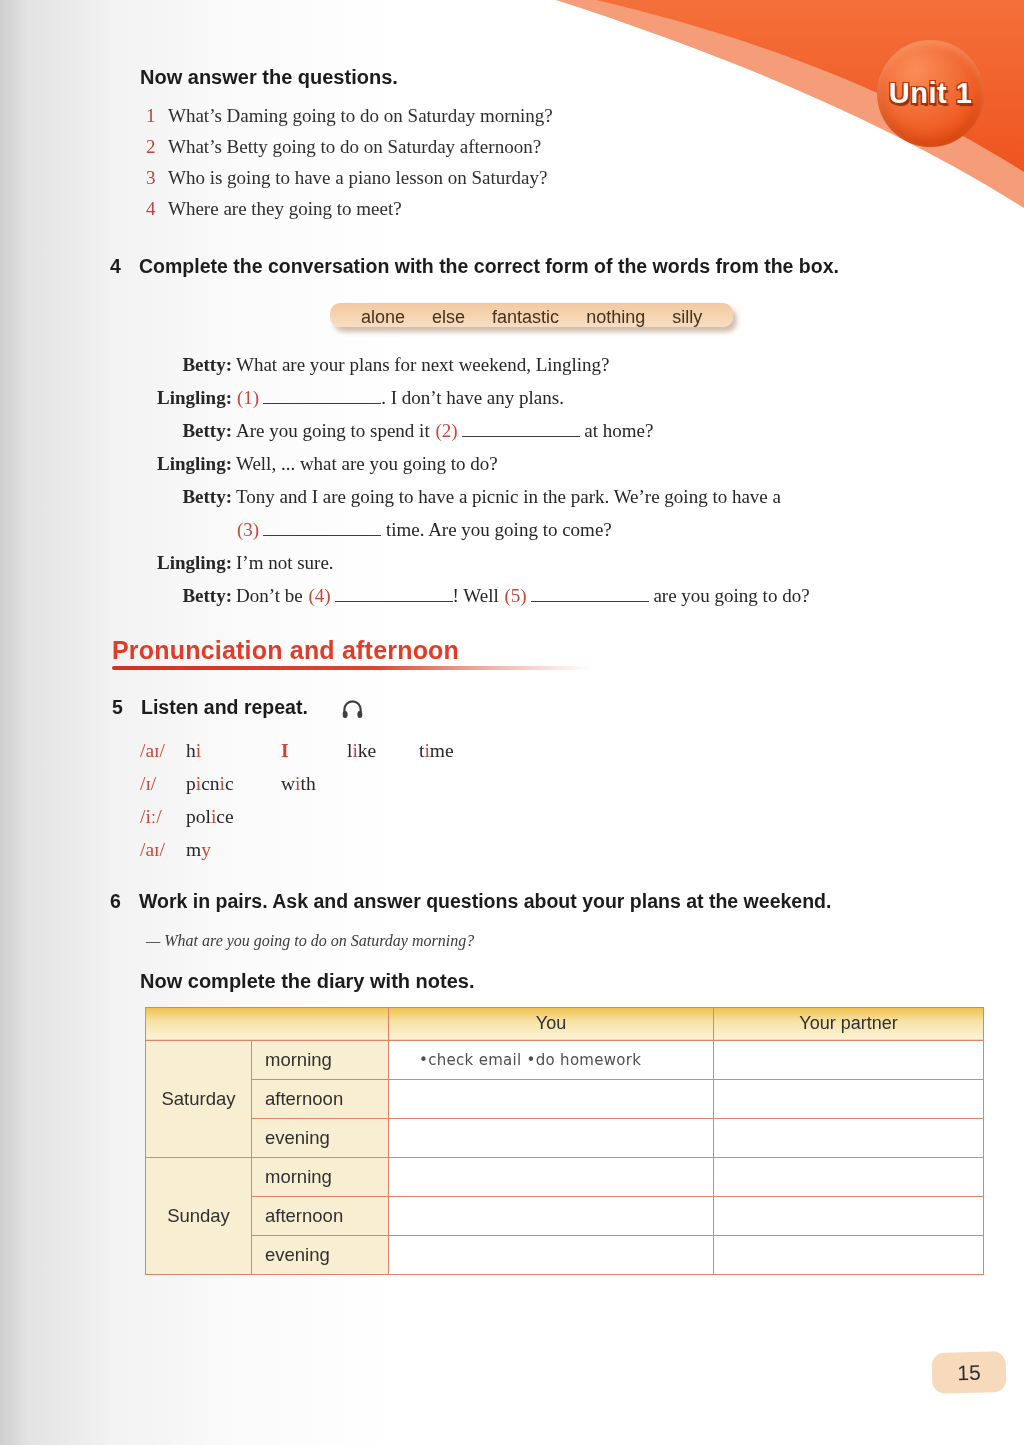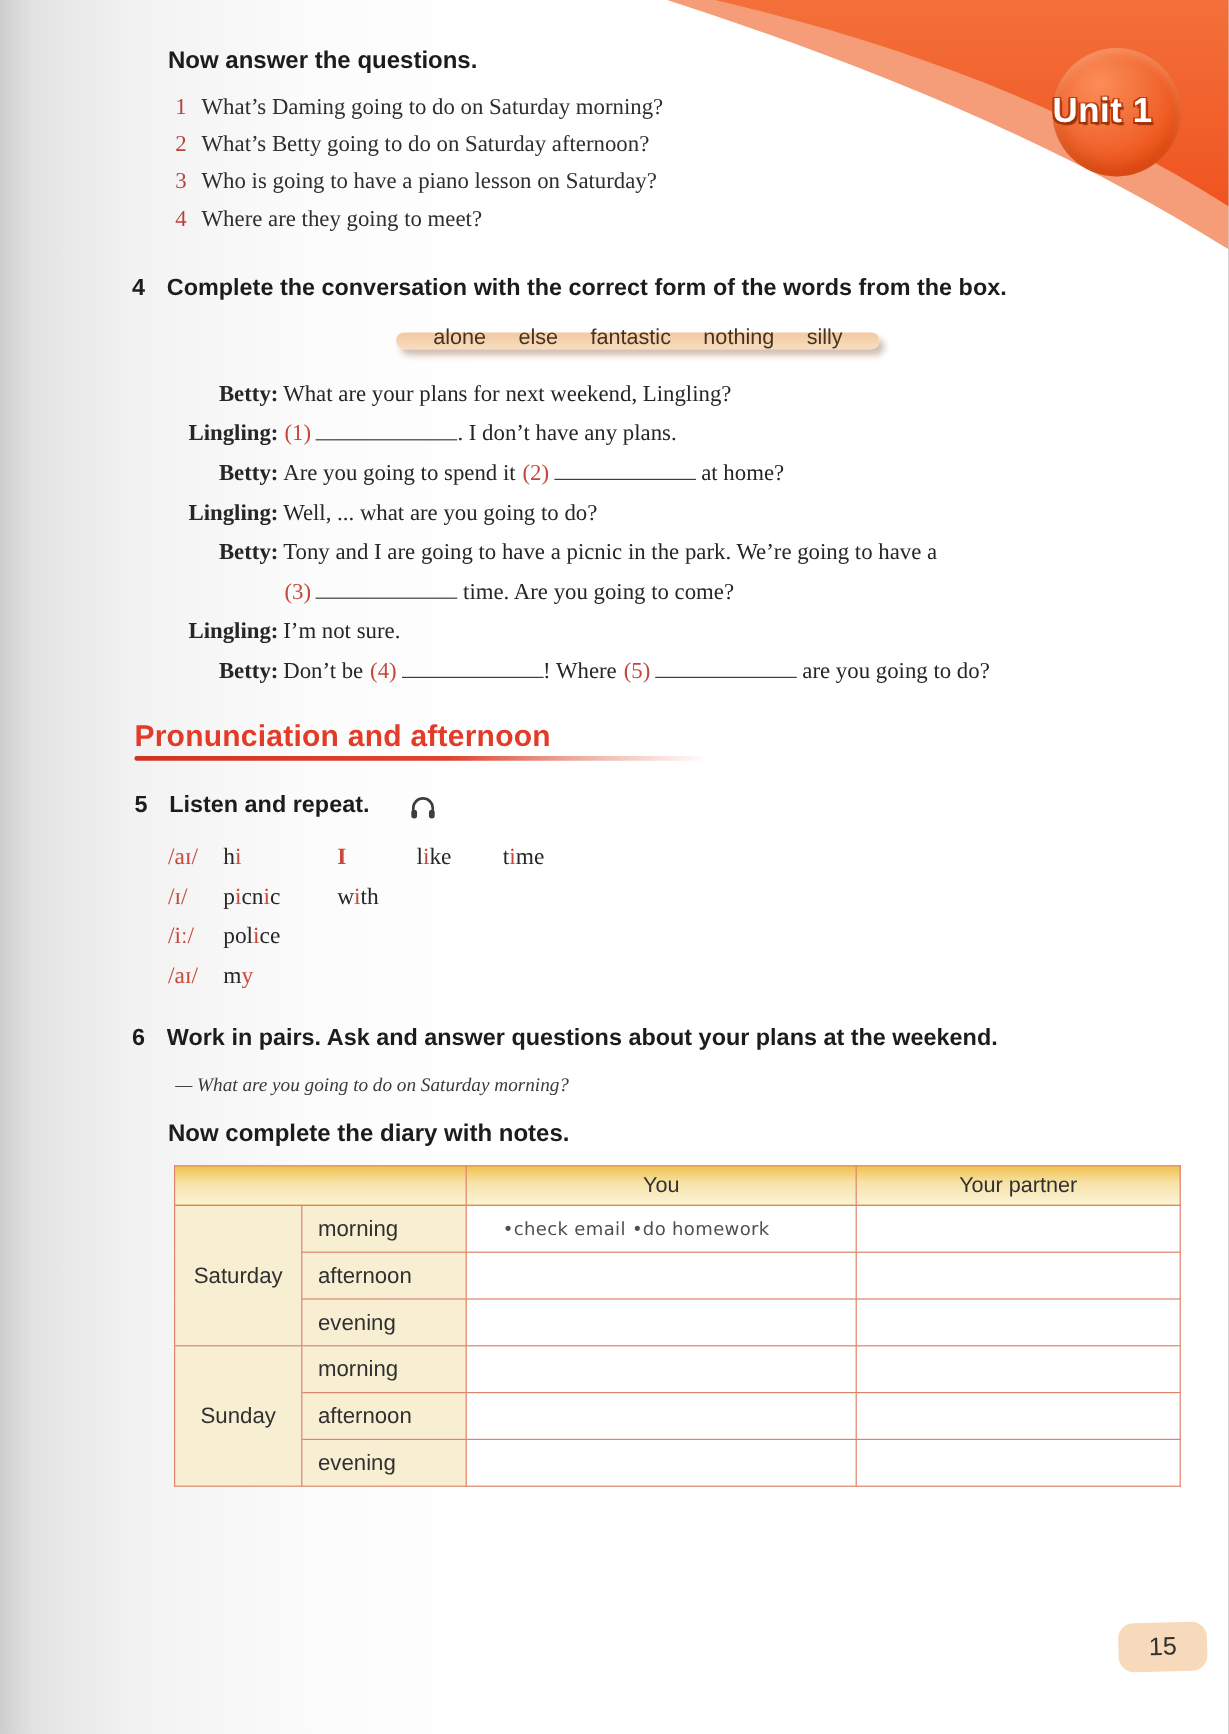--- a/index.html
+++ b/index.html
@@ -7,42 +7,42 @@
     position:relative;width:1024px;height:1445px;margin:0 auto;overflow:hidden;
     background:linear-gradient(90deg,#cecece 0px,#e3e3e3 28px,#f2f2f2 110px,#fbfbfb 250px,#ffffff 400px,#ffffff 100%);
     font-family:"Liberation Sans",sans-serif;color:#2e2e2e;
   }
   
   .swoosh{position:absolute;top:0;right:0;pointer-events:none;}
   .unit-badge{
     position:absolute;top:40px;left:877px;width:107px;height:107px;border-radius:50%;
     background:radial-gradient(circle at 36% 28%,#fb8d58 0%,#f4напр 0%,#f26a33 45%,#ee5317 75%,#dd470f 100%);
     background:radial-gradient(circle at 36% 28%,#fb8d58 0%,#f26a33 45%,#ee5317 75%,#dd470f 100%);
-    display:flex;align-items:center;justify-content:flex-start;
+    display:flex;align-items:center;justify-content:center;
     box-shadow:inset 0 -8px 14px rgba(160,45,5,.35), inset 0 4px 8px rgba(255,190,150,.5);
   }
   .unit-badge span{
     white-space:nowrap;color:#fff;font-weight:bold;font-size:29px;letter-spacing:.5px;
     text-shadow:-1.5px -1.5px 0 #bd3a0c,1.5px -1.5px 0 #bd3a0c,-1.5px 1.5px 0 #a53306,2px 2.5px 1px #96300a;
   }
   
   .h-sans{font-weight:bold;color:#1c1c1c;font-size:20px;}
-  .answer-heading{padding-top:40px;margin:0 0 0 140px;}
+  .answer-heading{padding-top:66px;margin:0 0 0 140px;}
   .ex-head{display:flex;gap:15px;font-weight:bold;font-size:19.5px;color:#1c1c1c;align-items:flex-start;}
   .ex-num{min-width:14px;}
   .ex4-head{margin:26px 0 0 110px;}
   .ex5-head{margin:26px 0 0 112px;}
   .ex6-head{margin:24px 0 0 110px;}
   
   .questions{margin:16px 0 0 146px;font-family:"Liberation Serif",serif;font-size:19px;}
   .q-line{display:flex;height:31px;align-items:baseline;}
   .q-num{color:#b5443f;width:22px;flex:none;}
   
   .word-box{
-    margin:25px 0 0 330px;display:inline-flex;gap:27px;padding:4px 31px 10px;border-radius:10px;
+    margin:25px 0 0 330px;display:inline-flex;gap:27px;padding:14px 31px 10px;border-radius:10px;
     background:linear-gradient(#f2c9a1,#f8ddc0);box-shadow:4px 5px 5px rgba(150,110,80,.45);
     font-size:18px;color:#45331f;
   }
   .word-box-wrap{line-height:0;}
   
   .dialogue{margin:21px 0 0 128px;font-family:"Liberation Serif",serif;font-size:19px;color:#262626;}
   .d-row{display:grid;grid-template-columns:104px 1fr;column-gap:4px;line-height:33px;}
   .d-speaker{font-weight:bold;text-align:right;white-space:nowrap;}
   .d-num{color:#c4473a;padding:0 4px 0 1px;}
   .d-blank{display:inline-block;width:118px;border-bottom:1.6px solid #3d3d3d;height:.85em;}
@@ -157,21 +157,21 @@
       <div class="d-row">
         <span class="d-speaker"></span>
         <span class="d-content"><span class="d-num">(3)</span><span class="d-blank"></span><span> time. Are you going to come?</span></span>
       </div>
       <div class="d-row">
         <span class="d-speaker">Lingling:</span>
         <span class="d-content"><span>I’m not sure.</span></span>
       </div>
       <div class="d-row">
         <span class="d-speaker">Betty:</span>
-        <span class="d-content"><span>Don’t be </span><span class="d-num">(4)</span><span class="d-blank"></span><span>! Where </span><span class="d-num">(5)</span><span class="d-blank"></span><span> are you going to do?</span></span>
+        <span class="d-content"><span>Don’t be </span><span class="d-num">(4)</span><span class="d-blank"></span><span>! Well </span><span class="d-num">(5)</span><span class="d-blank"></span><span> are you going to do?</span></span>
       </div>
     </div>
 
   <div class="pron-heading">Pronunciation and afternoon</div>
   <div class="pron-underline"></div>
 
   <div class="ex-head ex5-head">
     <span class="ex-num">5</span>
     <span>Listen and repeat.</span>
     <svg class="headphones" width="23" height="21" viewBox="0 0 24 22">

